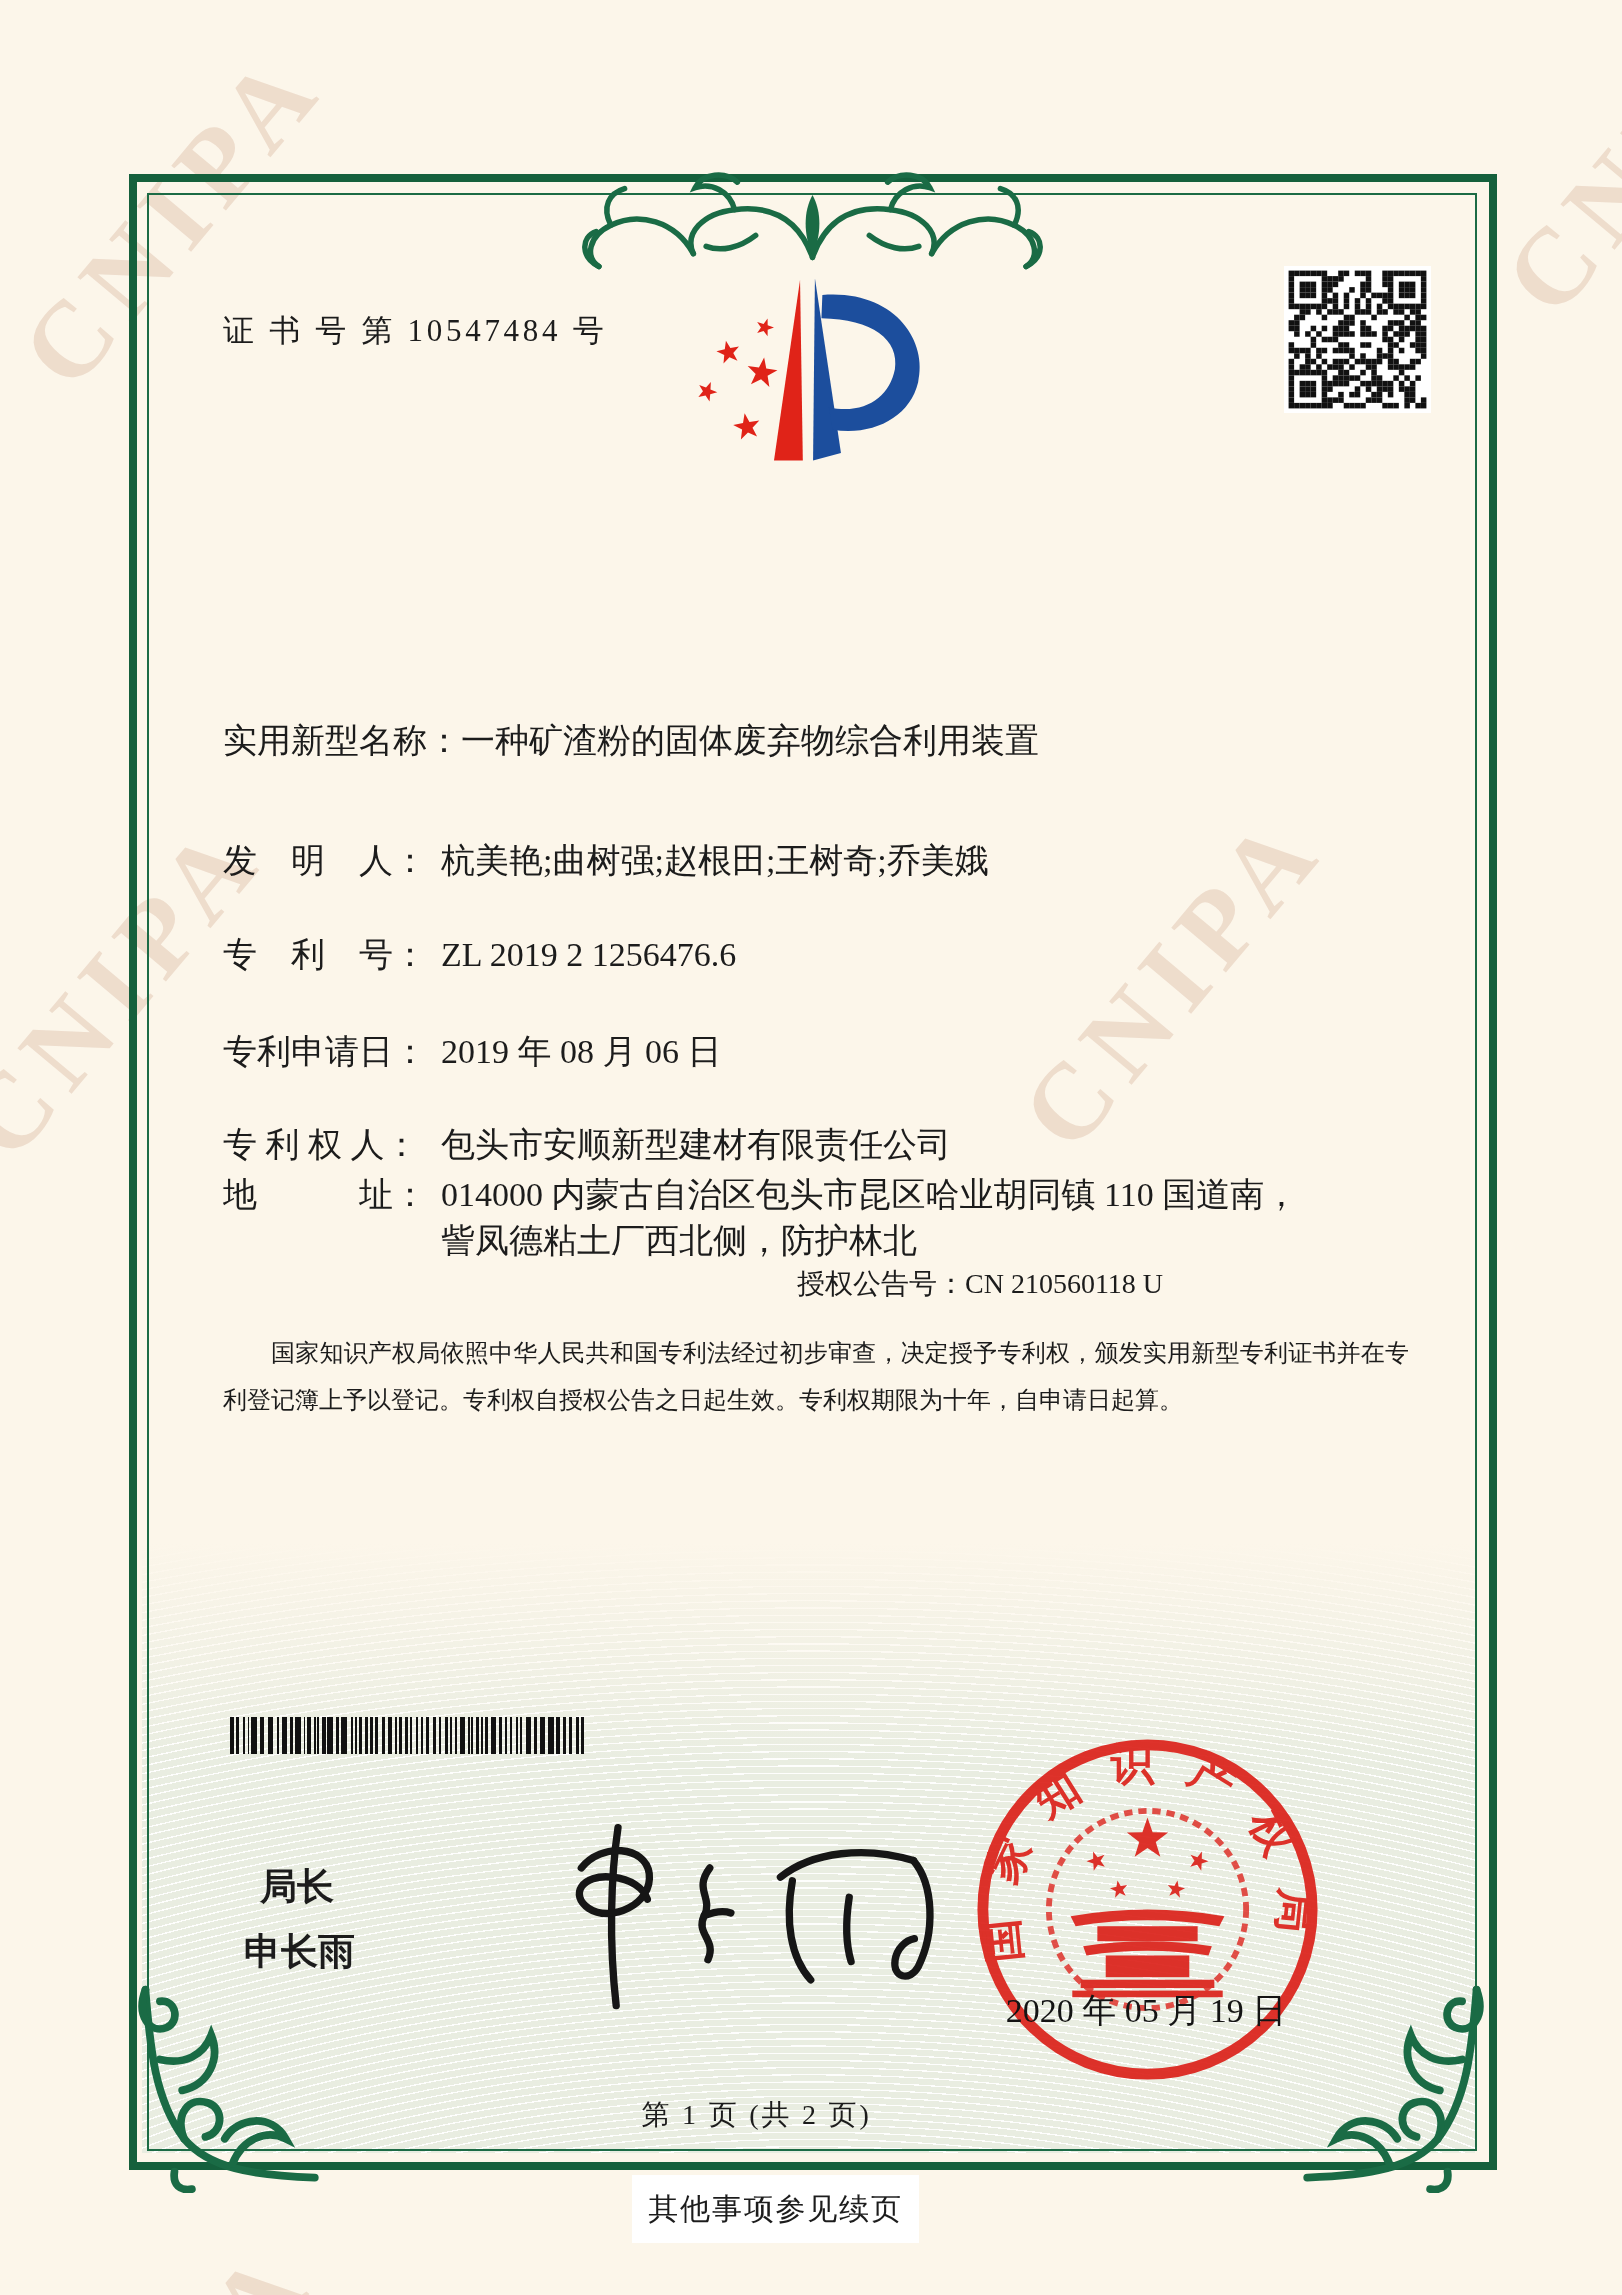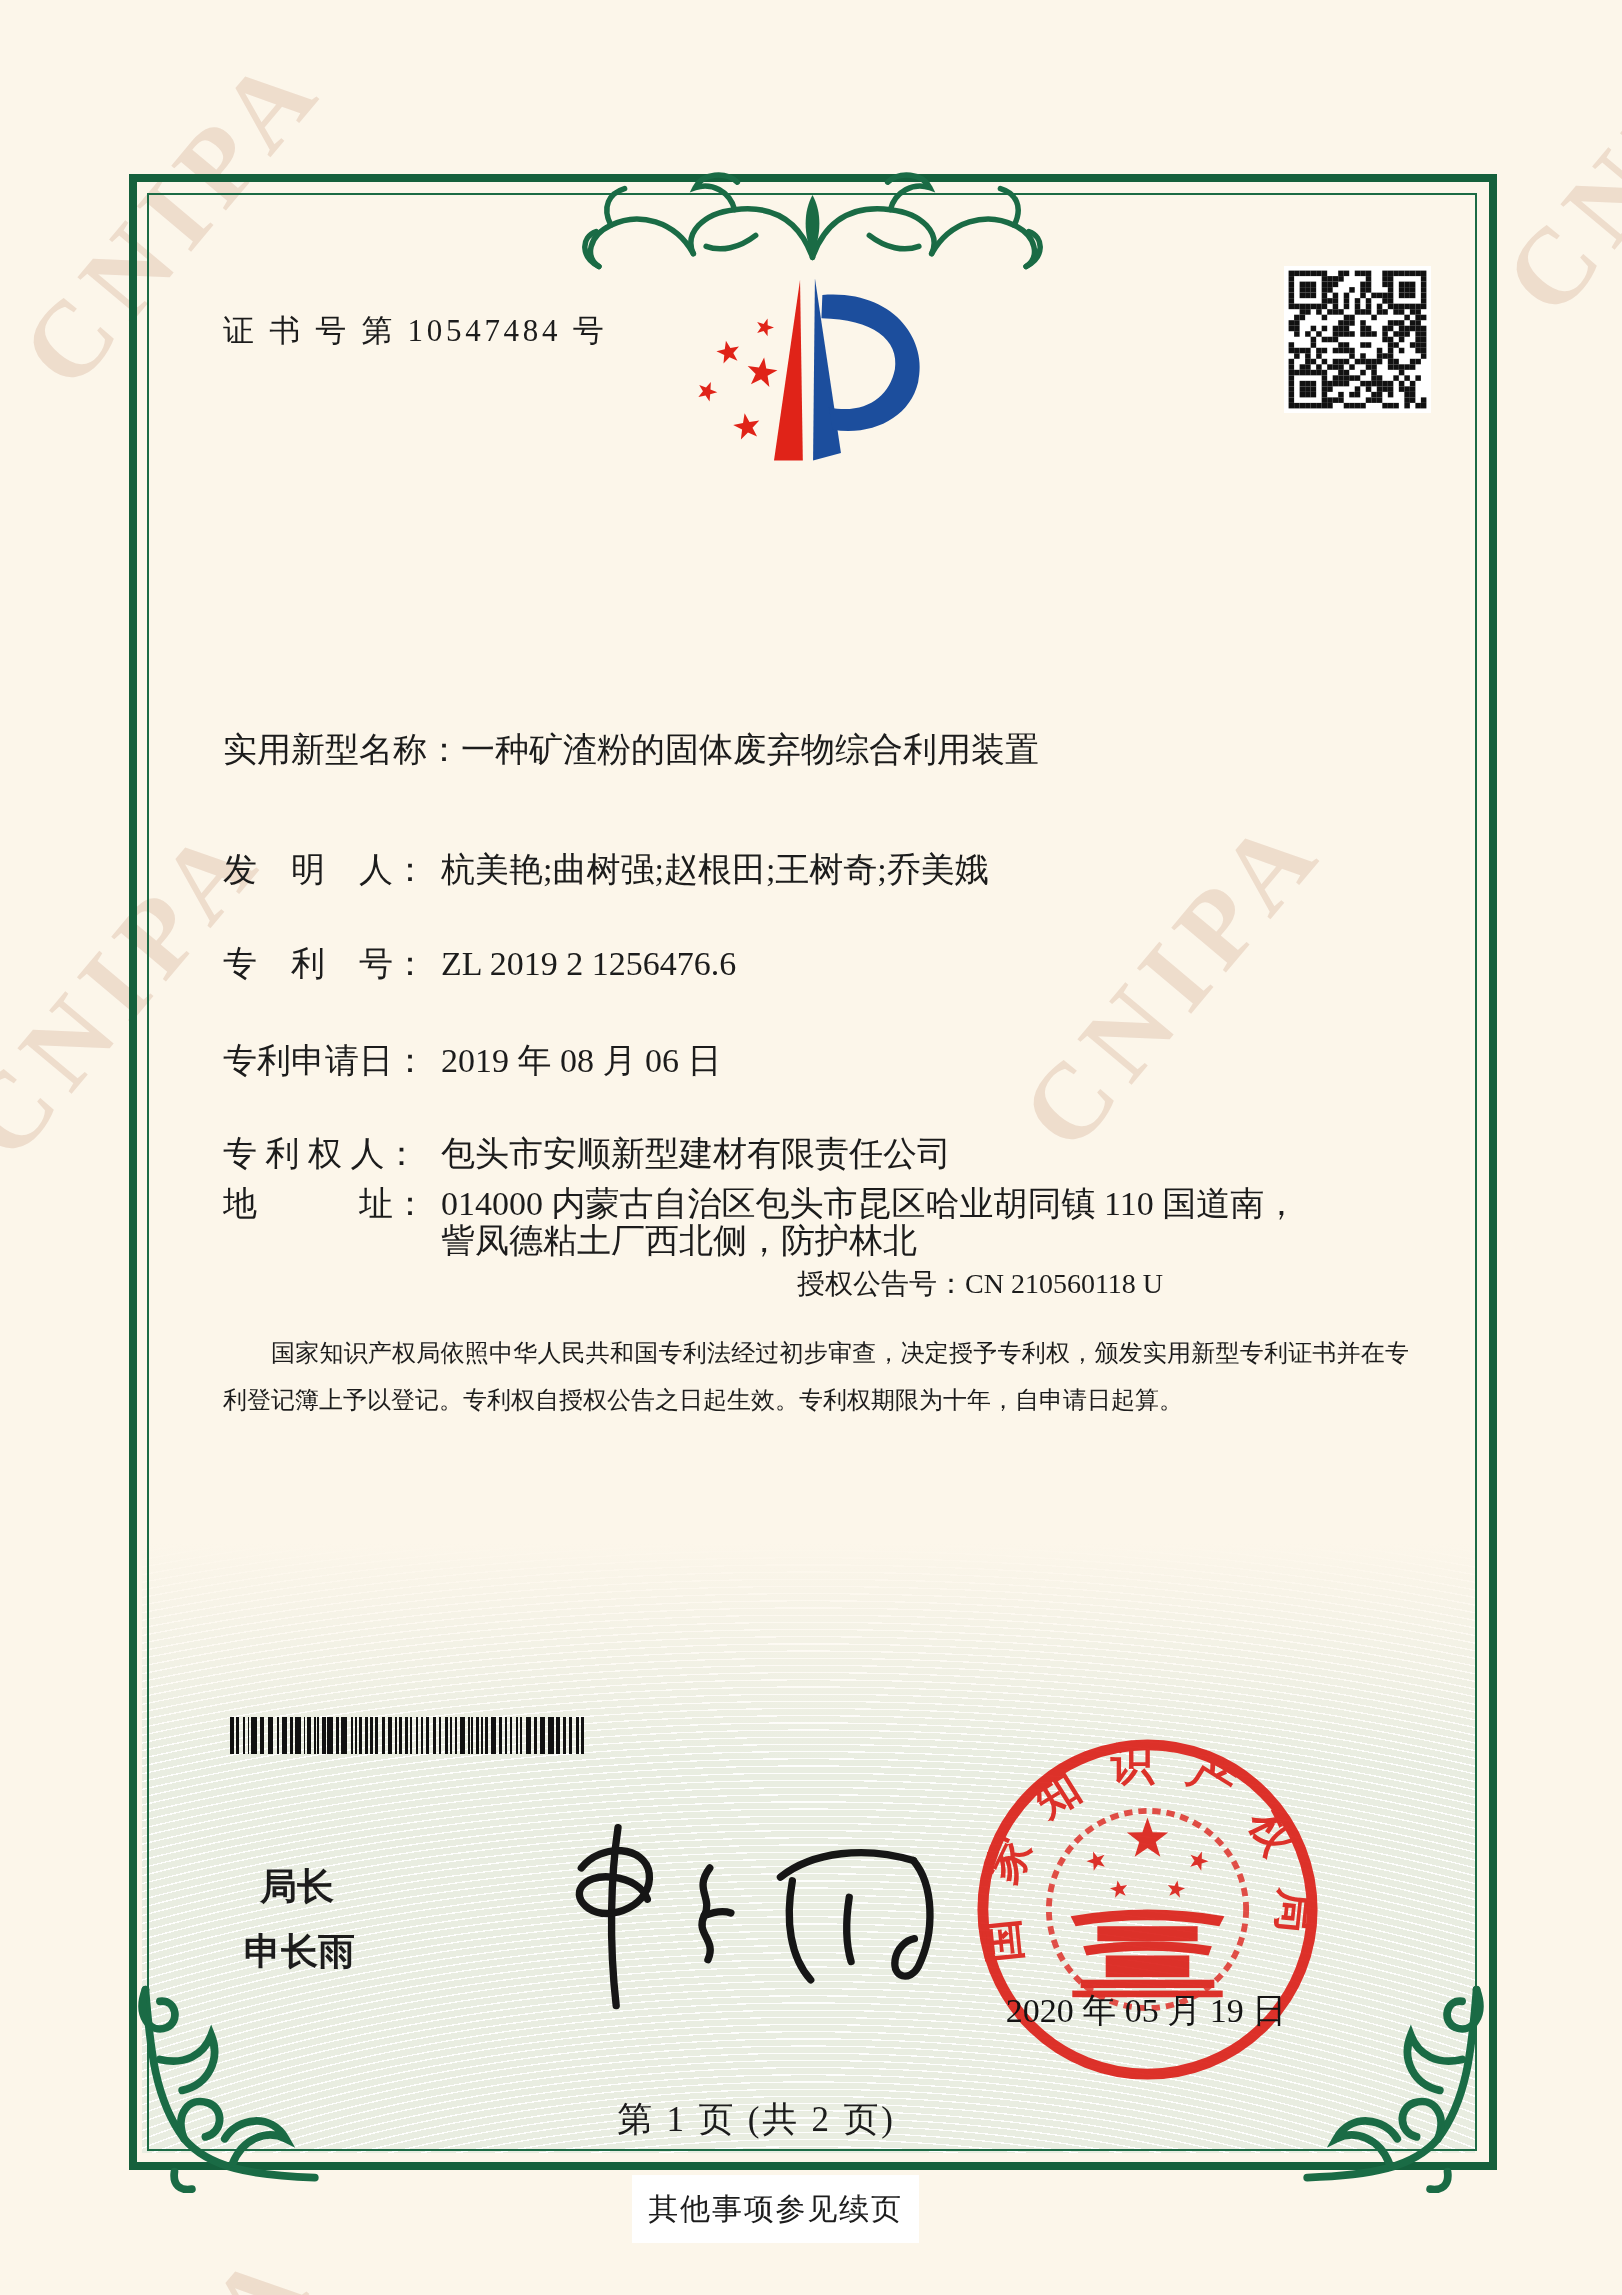--- a/index.html
+++ b/index.html
@@ -37,41 +37,41 @@
   
   .cert-no{position:absolute; left:223px; top:310px; z-index:4;
     font-size:31px; letter-spacing:3.7px;}
   .logo{position:absolute; left:681px; top:237px; width:279px; height:272px; z-index:4;}
   .qr{position:absolute; left:1284px; top:266px; width:147px; height:147px;
     background:#fff; z-index:4;}
   .doc-title{position:absolute; left:0; top:503px; width:100%; text-align:center; z-index:4;
     font-size:79px; font-weight:bold; letter-spacing:14.7px;}
   
   .frow{position:absolute; left:223px; width:1212px; z-index:4; font-size:34px; white-space:nowrap;}
-  .frow .lab{display:inline-block; min-width:218px;margin-top:9px;}
+  .frow .lab{display:inline-block; min-width:218px;}
   .addr2{position:absolute; left:441px; z-index:4; font-size:34px; white-space:nowrap;}
   .grant-no{position:absolute; left:797px; z-index:4; font-size:28px; white-space:nowrap;}
   
   .body-text{position:absolute; left:223px; top:1330px; width:1186px; z-index:4;
     font-size:24px; line-height:47px; text-align:justify;}
   .body-text p{margin:0 0 1.8px 0; text-indent:2em;}
   
   .barcode{position:absolute; left:230px; top:1717px; width:364px; height:37px; z-index:4;
     display:flex; align-items:stretch;}
   .barcode i{display:block; background:#111;}
   .sig-title{position:absolute; left:260px; top:1862px; z-index:4;
     font:bold 37px "Liberation Sans","DejaVu Sans",sans-serif;}
   .sig-name{position:absolute; left:244px; top:1927px; z-index:4;
     font:bold 37px "Liberation Sans","DejaVu Sans",sans-serif;}
   .signature{position:absolute; left:418px; top:1820px; width:523px; height:195px; z-index:4;}
   .seal{position:absolute; left:972px; top:1734px; width:351px; height:351px; z-index:5; opacity:.93;}
   .seal-date{position:absolute; left:990px; top:1988px; width:312px; text-align:center; z-index:6;
     font-size:34px; color:#141414; white-space:nowrap;}
   .page-info{position:absolute; left:0; top:2096px; width:1513px; text-align:center; z-index:4;
-    font-size:35px; letter-spacing:2.8px;}
+    font-size:28px; letter-spacing:2.8px;}
   .cont-note{position:absolute; left:632px; top:2175px; width:287px; height:68px; z-index:4;
     background:#ffffff; display:flex; align-items:center; justify-content:center;
     font-size:30px; letter-spacing:1.8px;}
 </style>
 </head>
 <body>
 
 <div class="page">
 
   <span class="wm" style="left:-27.5px; top:156px;">CNIPA</span>

